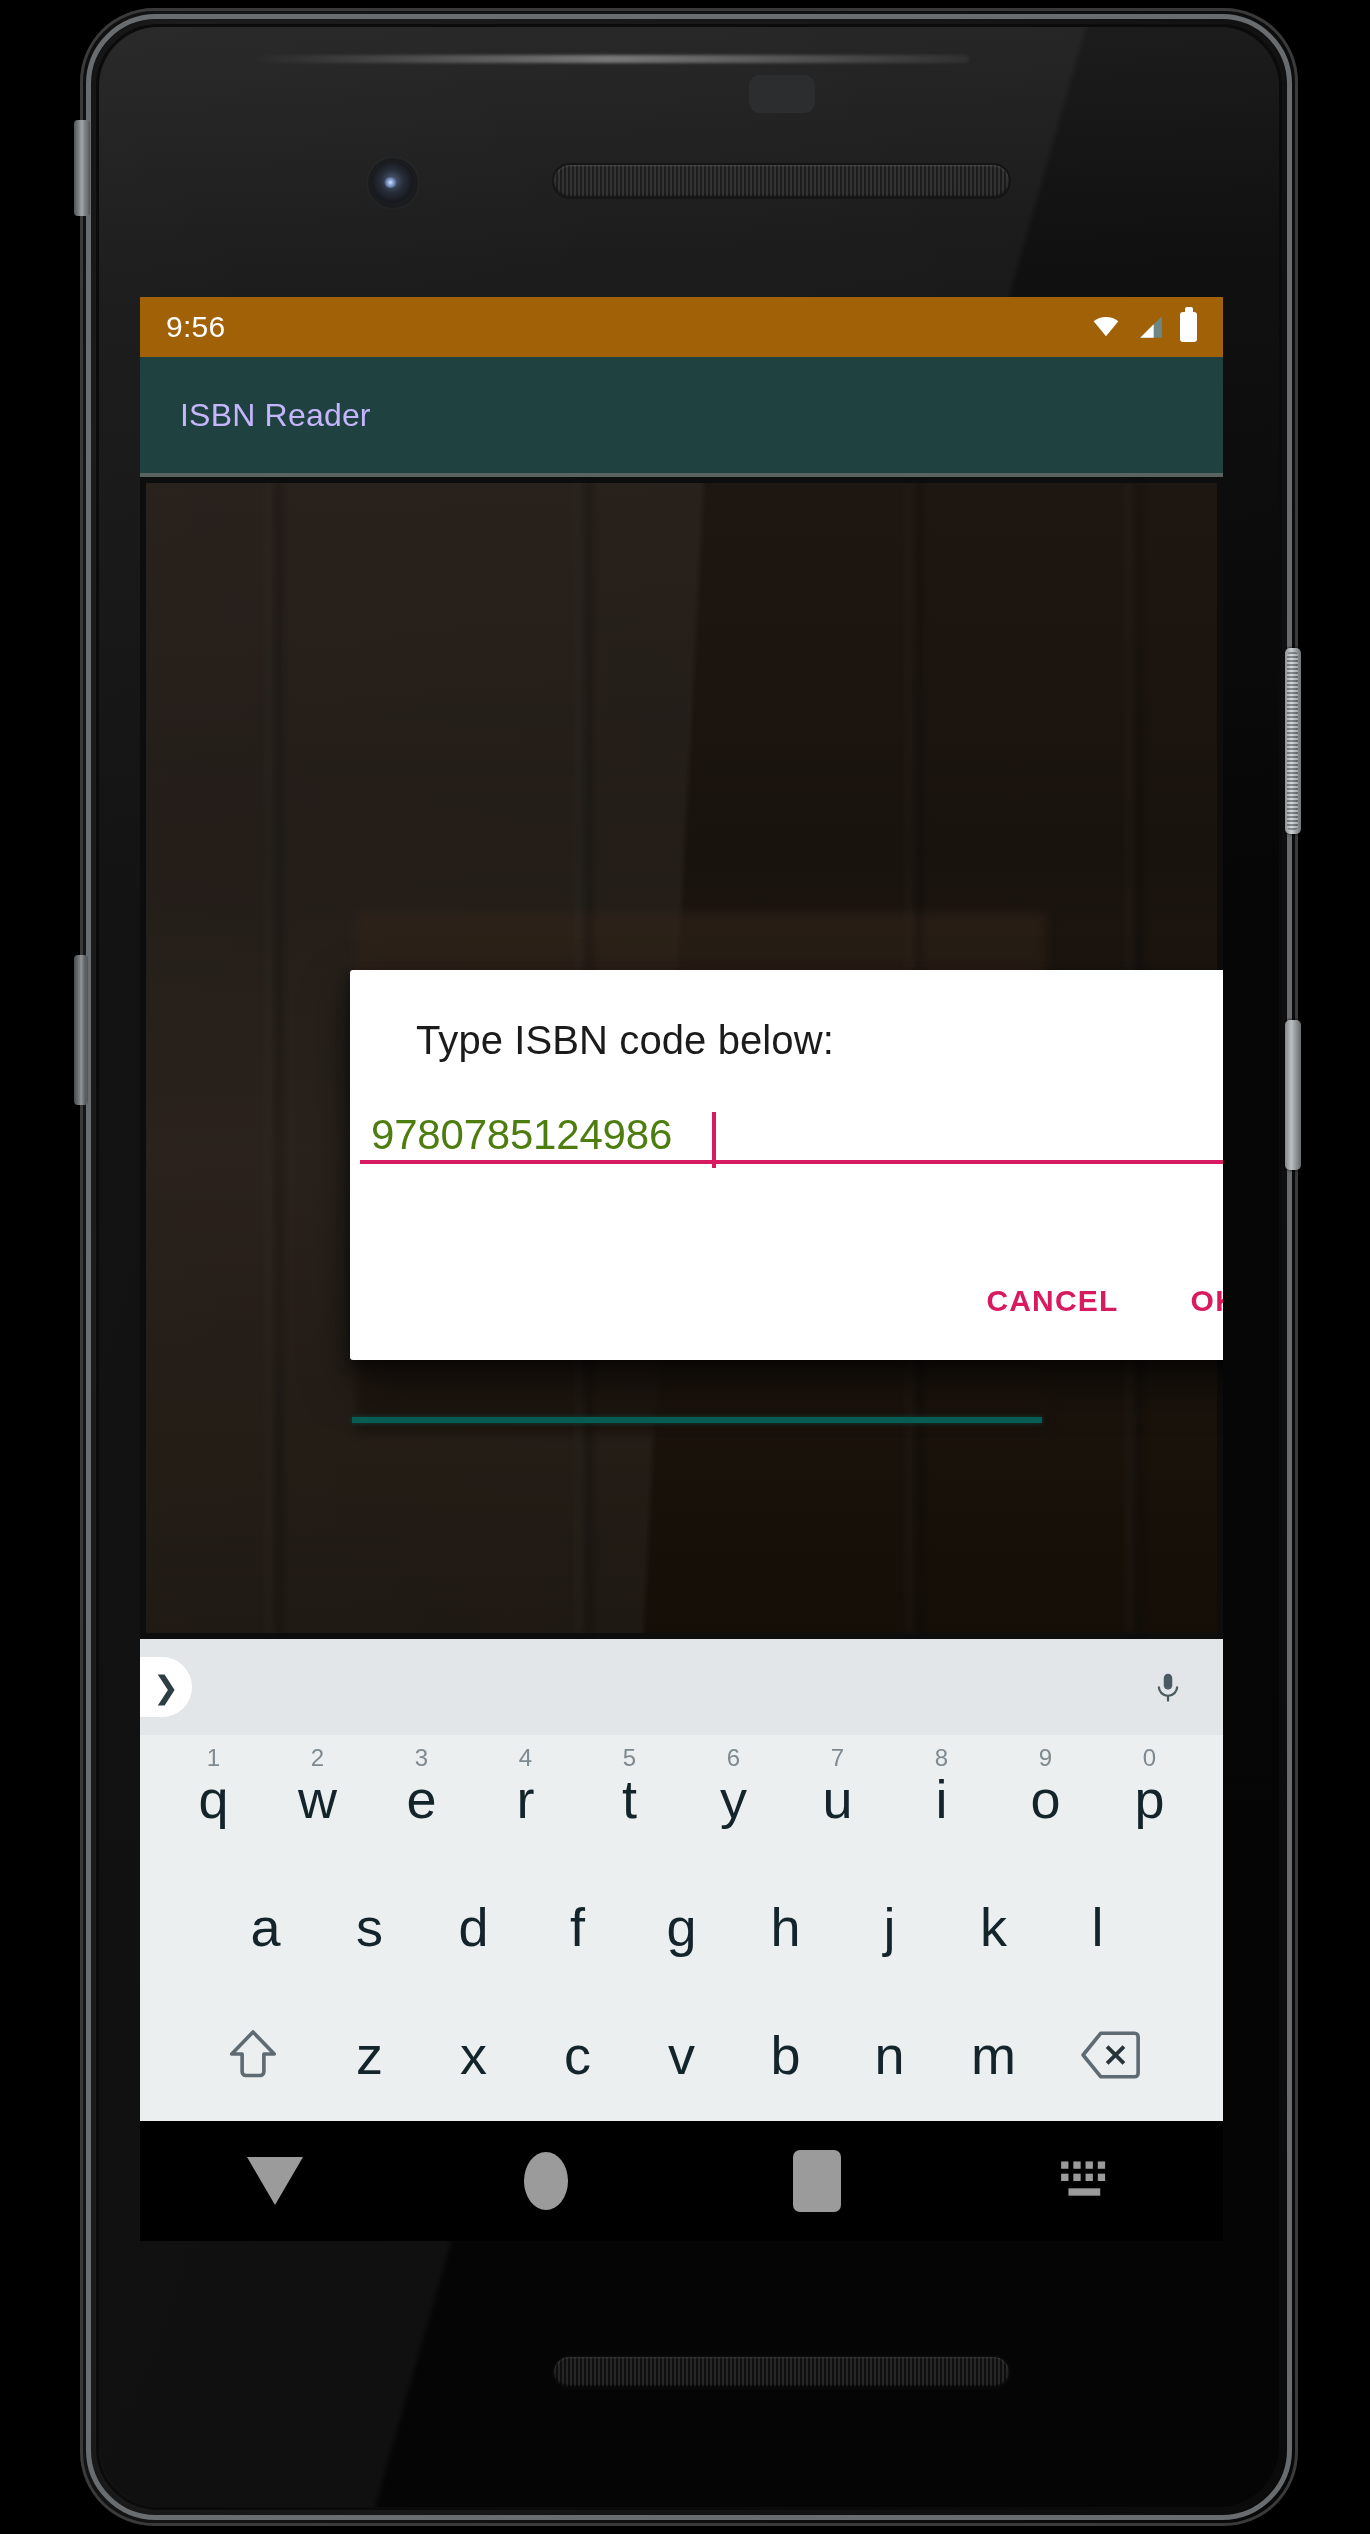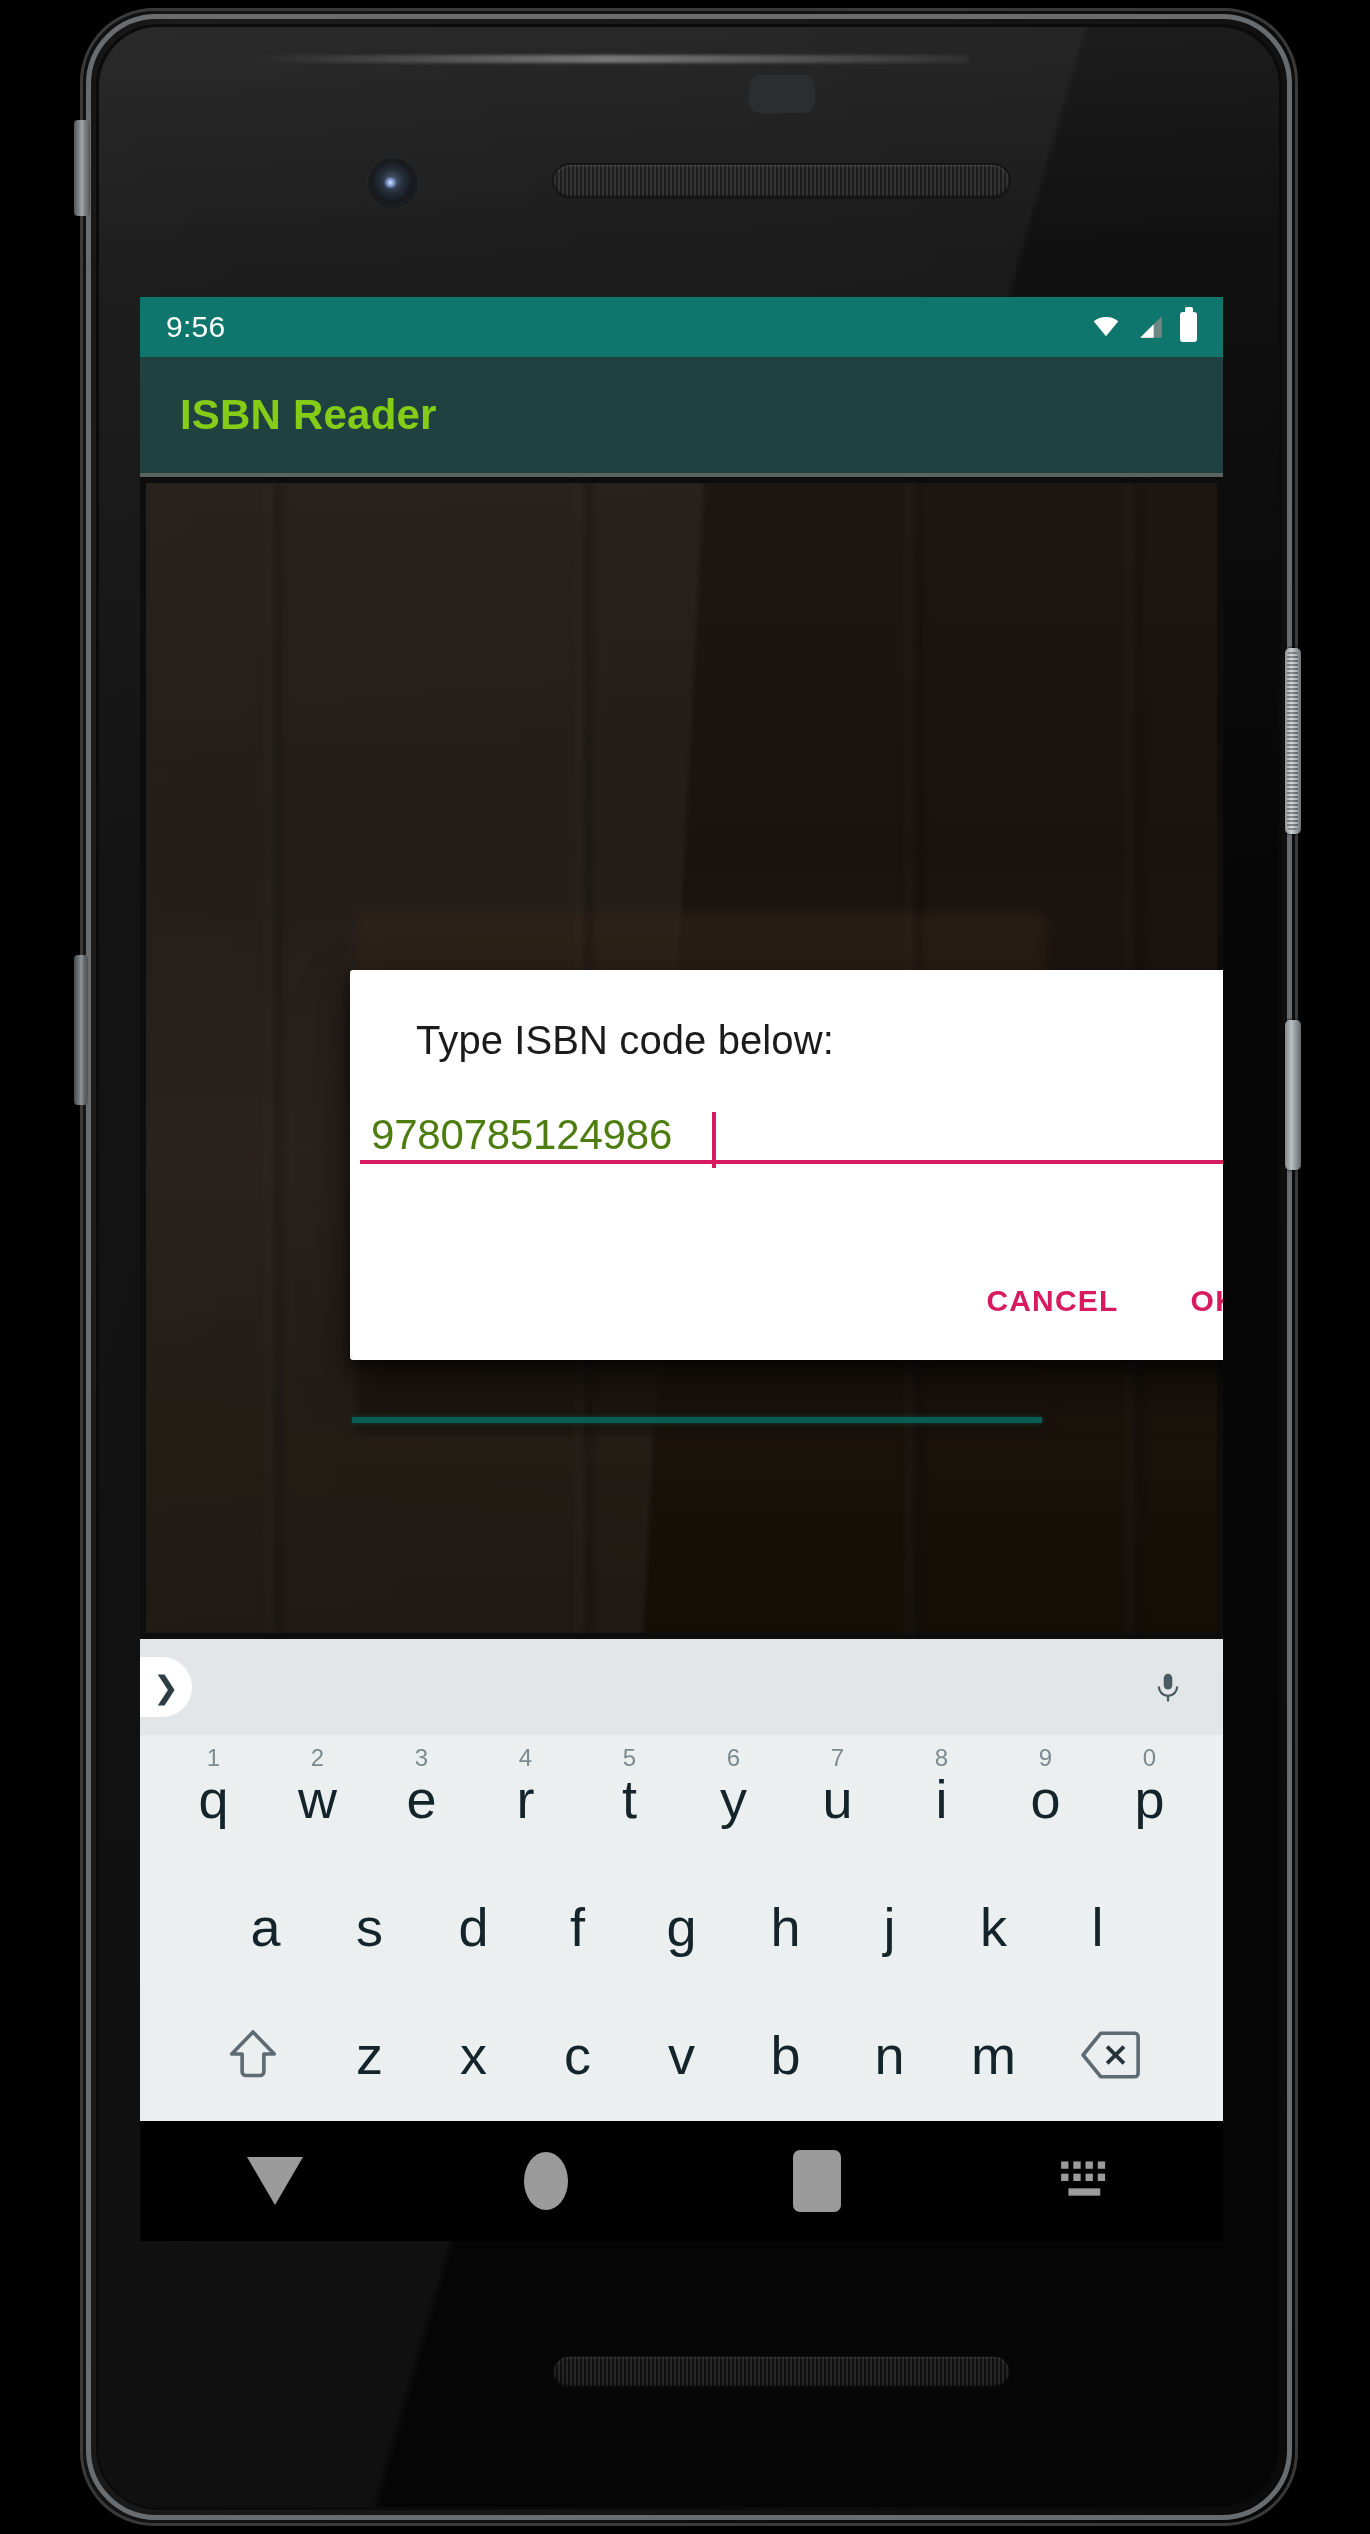--- a/index.html
+++ b/index.html
@@ -101,36 +101,36 @@
 
   
   .screen{
     position:absolute;left:140px;top:297px;width:1083px;height:1944px;
     background:#000;overflow:hidden;
   }
 
   
   .status-bar{
     position:absolute;left:0;top:0;width:100%;height:60px;
-    background:#0f766e;display:flex;align-items:center;
+    background:#a16207;display:flex;align-items:center;
     justify-content:space-between;padding:0 26px;box-sizing:border-box;
   }
   .status-time{color:#fff;font-size:30px;font-weight:500;letter-spacing:.3px;}
   .status-icons{display:flex;align-items:center;gap:14px;}
   .icon-wifi{width:32px;height:26px;}
   .icon-signal{width:30px;height:26px;}
   .icon-batt{width:17px;height:30px;background:#fff;border-radius:3px;position:relative;}
   .icon-batt::before{content:"";position:absolute;left:4.5px;top:-5px;width:8px;height:5px;background:#fff;border-radius:2px 2px 0 0;}
 
   
   .app-bar{
     position:absolute;left:0;top:60px;width:100%;height:116px;
     background:#1f4240;display:flex;align-items:center;padding-left:40px;box-sizing:border-box;
   }
-  .app-title{color:#84cc16;font-size:42px;font-weight:700;letter-spacing:.2px;}
+  .app-title{color:#c4b5fd;font-size:32px;font-weight:400;letter-spacing:.2px;}
 
   
   .camera-preview{
     position:absolute;left:0;top:176px;width:100%;height:1166px;
     background:#0f0f0f;
     border-top:4px solid #5a6360;
     box-sizing:border-box;
     overflow:hidden;
   }
   .cam-img{

